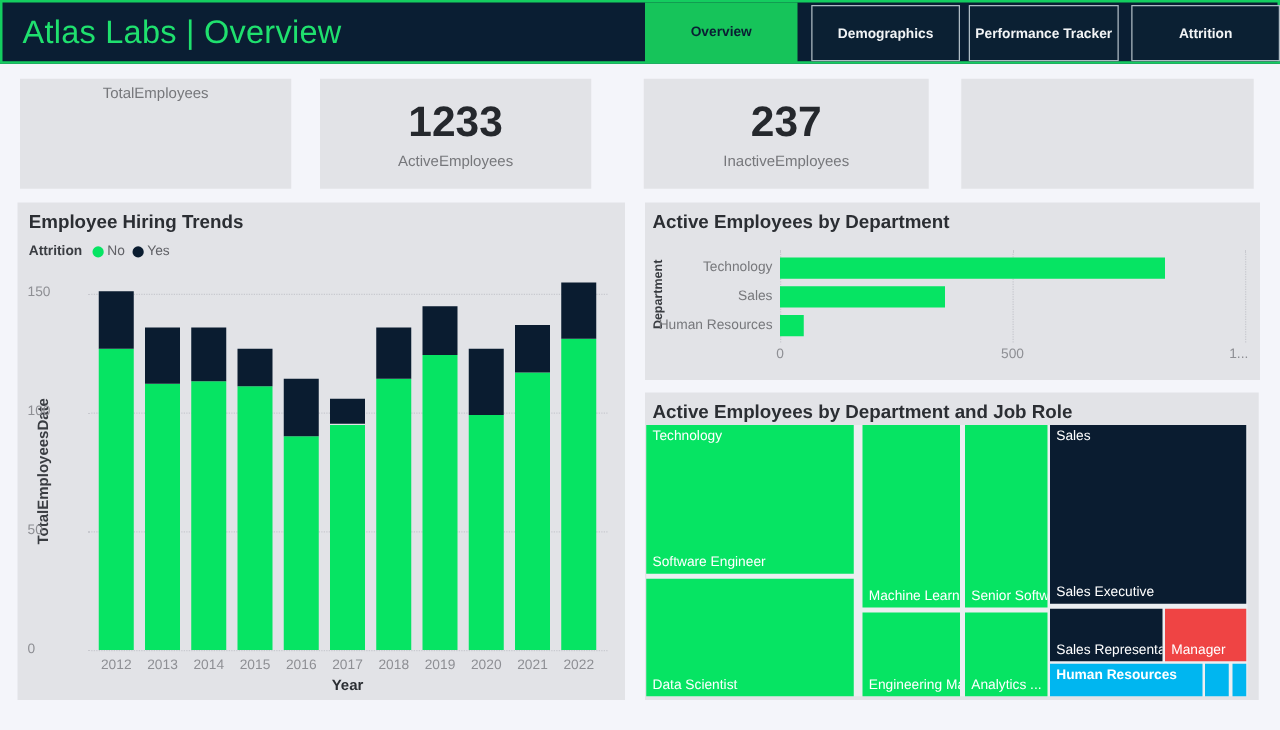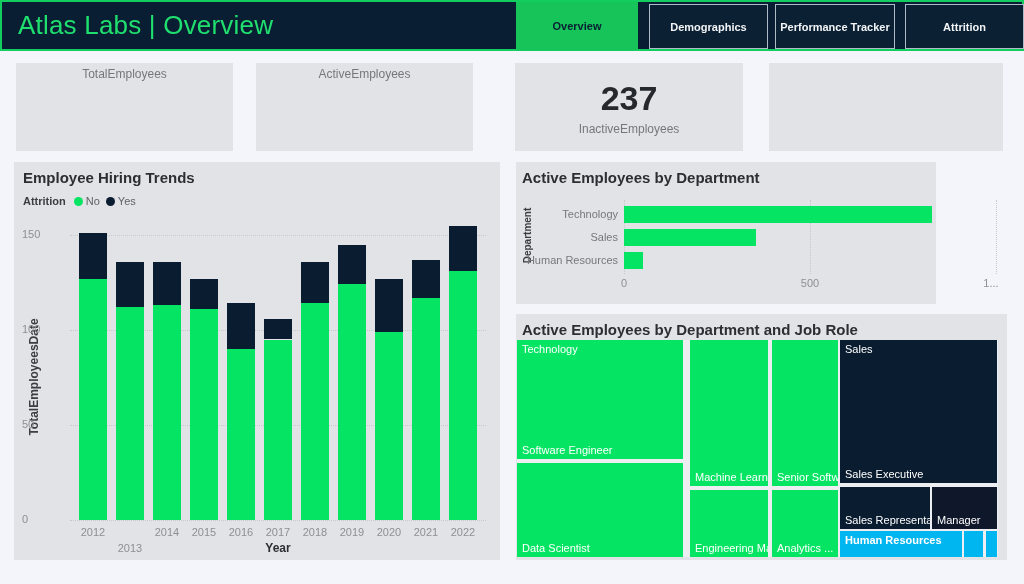--- a/index.html
+++ b/index.html
@@ -32,21 +32,21 @@
   .y-axis-title { position:absolute; left:-60px; top:208px; width:160px; text-align:center;
                   transform:rotate(-90deg); font-size:12px; font-weight:700; color:#3a3d42; }
   .gridline-h { position:absolute; left:56px; width:416px; border-top:1px dotted #c8c9cf; }
   .ytick { position:absolute; left:8px; width:42px; text-align:left; font-size:11px; color:#8e8f94; }
   .vbar { position:absolute; width:28px; cursor:pointer; }
   .xtick { position:absolute; width:44px; text-align:center; font-size:11px; color:#8e8f94; top:364px; }
   .x-axis-title { position:absolute; left:204px; top:379px; width:120px; text-align:center;
                   font-size:12px; font-weight:700; color:#2b2e33; }
 
   
-  #dept { left:516px; top:162px; width:420px; height:142px; }
+  #dept { left:516px; top:162px; width:492px; height:142px; }
   .dept-axis-title { position:absolute; left:-34px; top:68px; width:90px; text-align:center;
                      transform:rotate(-90deg); font-size:10px; font-weight:700; color:#3a3d42; }
   .hrow-label { position:absolute; left:0; width:102px; text-align:right; font-size:11px; color:#77787c; white-space:nowrap; }
   .hbar { position:absolute; left:108px; height:17px; cursor:pointer; }
   .gridline-v { position:absolute; top:38px; height:74px; border-left:1px dotted #c8c9cf; }
   .htick { position:absolute; top:115px; width:40px; text-align:center; font-size:11px; color:#8e8f94; }
 
   
   #tree { left:516px; top:314px; width:491px; height:246px; }
   .tm { position:absolute; left:1px; top:26px; width:481px; height:217px; background:#eceef1; }
@@ -66,20 +66,21 @@
       <div class="tab" style="left: 773px; width: 120px;">Performance Tracker</div>
       <div class="tab" style="left: 903px; width: 119px;">Attrition</div>
     </div>
 </div>
 
 <div id="kpis">
     <div class="kpi" style="left: 16px; width: 217px;">
       <div class="kpi-label">TotalEmployees</div>
     </div>
     <div class="kpi" style="left: 256px; width: 217px;">
+      <div class="kpi-value">1233</div>
       <div class="kpi-label">ActiveEmployees</div>
     </div>
     <div class="kpi" style="left: 515px; width: 228px;">
       <div class="kpi-value">237</div>
       <div class="kpi-label">InactiveEmployees</div>
     </div>
     <div class="kpi" style="left: 769px; width: 234px;">
     </div>
   </div>
 
@@ -104,21 +105,21 @@
       <div class="ytick" style="top: 256px;">50</div>
       <div class="gridline-h" style="top: 168px;"></div>
       <div class="ytick" style="top: 161px;">100</div>
       <div class="gridline-h" style="top: 73px;"></div>
       <div class="ytick" style="top: 66px;">150</div>
       <div class="vbar" style="left: 65px; top: 116.7px; height: 241.3px; background: rgb(6, 228, 99);"></div>
       <div class="vbar" style="left: 65px; top: 71.1px; height: 45.6px; background: rgb(10, 28, 48);"></div>
       <div class="xtick" style="left: 57px;">2012</div>
       <div class="vbar" style="left: 102px; top: 145.2px; height: 212.8px; background: rgb(6, 228, 99);"></div>
       <div class="vbar" style="left: 102px; top: 99.6px; height: 45.6px; background: rgb(10, 28, 48);"></div>
-      <div class="xtick" style="left: 94px; margin-top: 16px;">2013</div>
+      <div class="xtick" style="left: 94px;">2013</div>
       <div class="vbar" style="left: 139px; top: 143.3px; height: 214.7px; background: rgb(6, 228, 99);"></div>
       <div class="vbar" style="left: 139px; top: 99.6px; height: 43.7px; background: rgb(10, 28, 48);"></div>
       <div class="xtick" style="left: 131px;">2014</div>
       <div class="vbar" style="left: 176px; top: 147.1px; height: 210.9px; background: rgb(6, 228, 99);"></div>
       <div class="vbar" style="left: 176px; top: 116.7px; height: 30.4px; background: rgb(10, 28, 48);"></div>
       <div class="xtick" style="left: 168px;">2015</div>
       <div class="vbar" style="left: 213px; top: 187px; height: 171px; background: rgb(6, 228, 99);"></div>
       <div class="vbar" style="left: 213px; top: 141.4px; height: 45.6px; background: rgb(10, 28, 48);"></div>
       <div class="xtick" style="left: 205px;">2016</div>
       <div class="vbar" style="left: 250px; top: 177.5px; height: 180.5px; background: rgb(6, 228, 99);"></div>
@@ -184,21 +185,21 @@
       <div class="tm-cell" style="left: 255px; top: 150px; width: 66px; height: 67px; background: rgb(6, 228, 99);">
         <div class="tm-bottom" style="color: rgb(255, 255, 255);">Analytics ...</div>
       </div>
       <div class="tm-cell" style="left: 323px; top: 0px; width: 157px; height: 143px; background: rgb(10, 28, 48);">
         <div class="tm-top" style="color: rgb(255, 255, 255);">Sales</div>
         <div class="tm-bottom" style="color: rgb(255, 255, 255);">Sales Executive</div>
       </div>
       <div class="tm-cell" style="left: 323px; top: 147px; width: 90px; height: 42px; background: rgb(10, 28, 48);">
         <div class="tm-bottom" style="color: rgb(255, 255, 255);">Sales Representati...</div>
       </div>
-      <div class="tm-cell" style="left: 415px; top: 147px; width: 65px; height: 42px; background: #0f172a;">
+      <div class="tm-cell" style="left: 415px; top: 147px; width: 65px; height: 42px; background: #ef4444;">
         <div class="tm-bottom" style="color: rgb(255, 255, 255);">Manager</div>
       </div>
       <div class="tm-cell" style="left: 323px; top: 191px; width: 122px; height: 26px; background: rgb(0, 182, 240);">
         <div class="tm-top bold" style="color: rgb(255, 255, 255);">Human Resources</div>
       </div>
       <div class="tm-cell" style="left: 447px; top: 191px; width: 19px; height: 26px; background: rgb(0, 182, 240);"></div>
       <div class="tm-cell" style="left: 469px; top: 191px; width: 11px; height: 26px; background: rgb(0, 182, 240);"></div>
     </div>
 </div>
 

